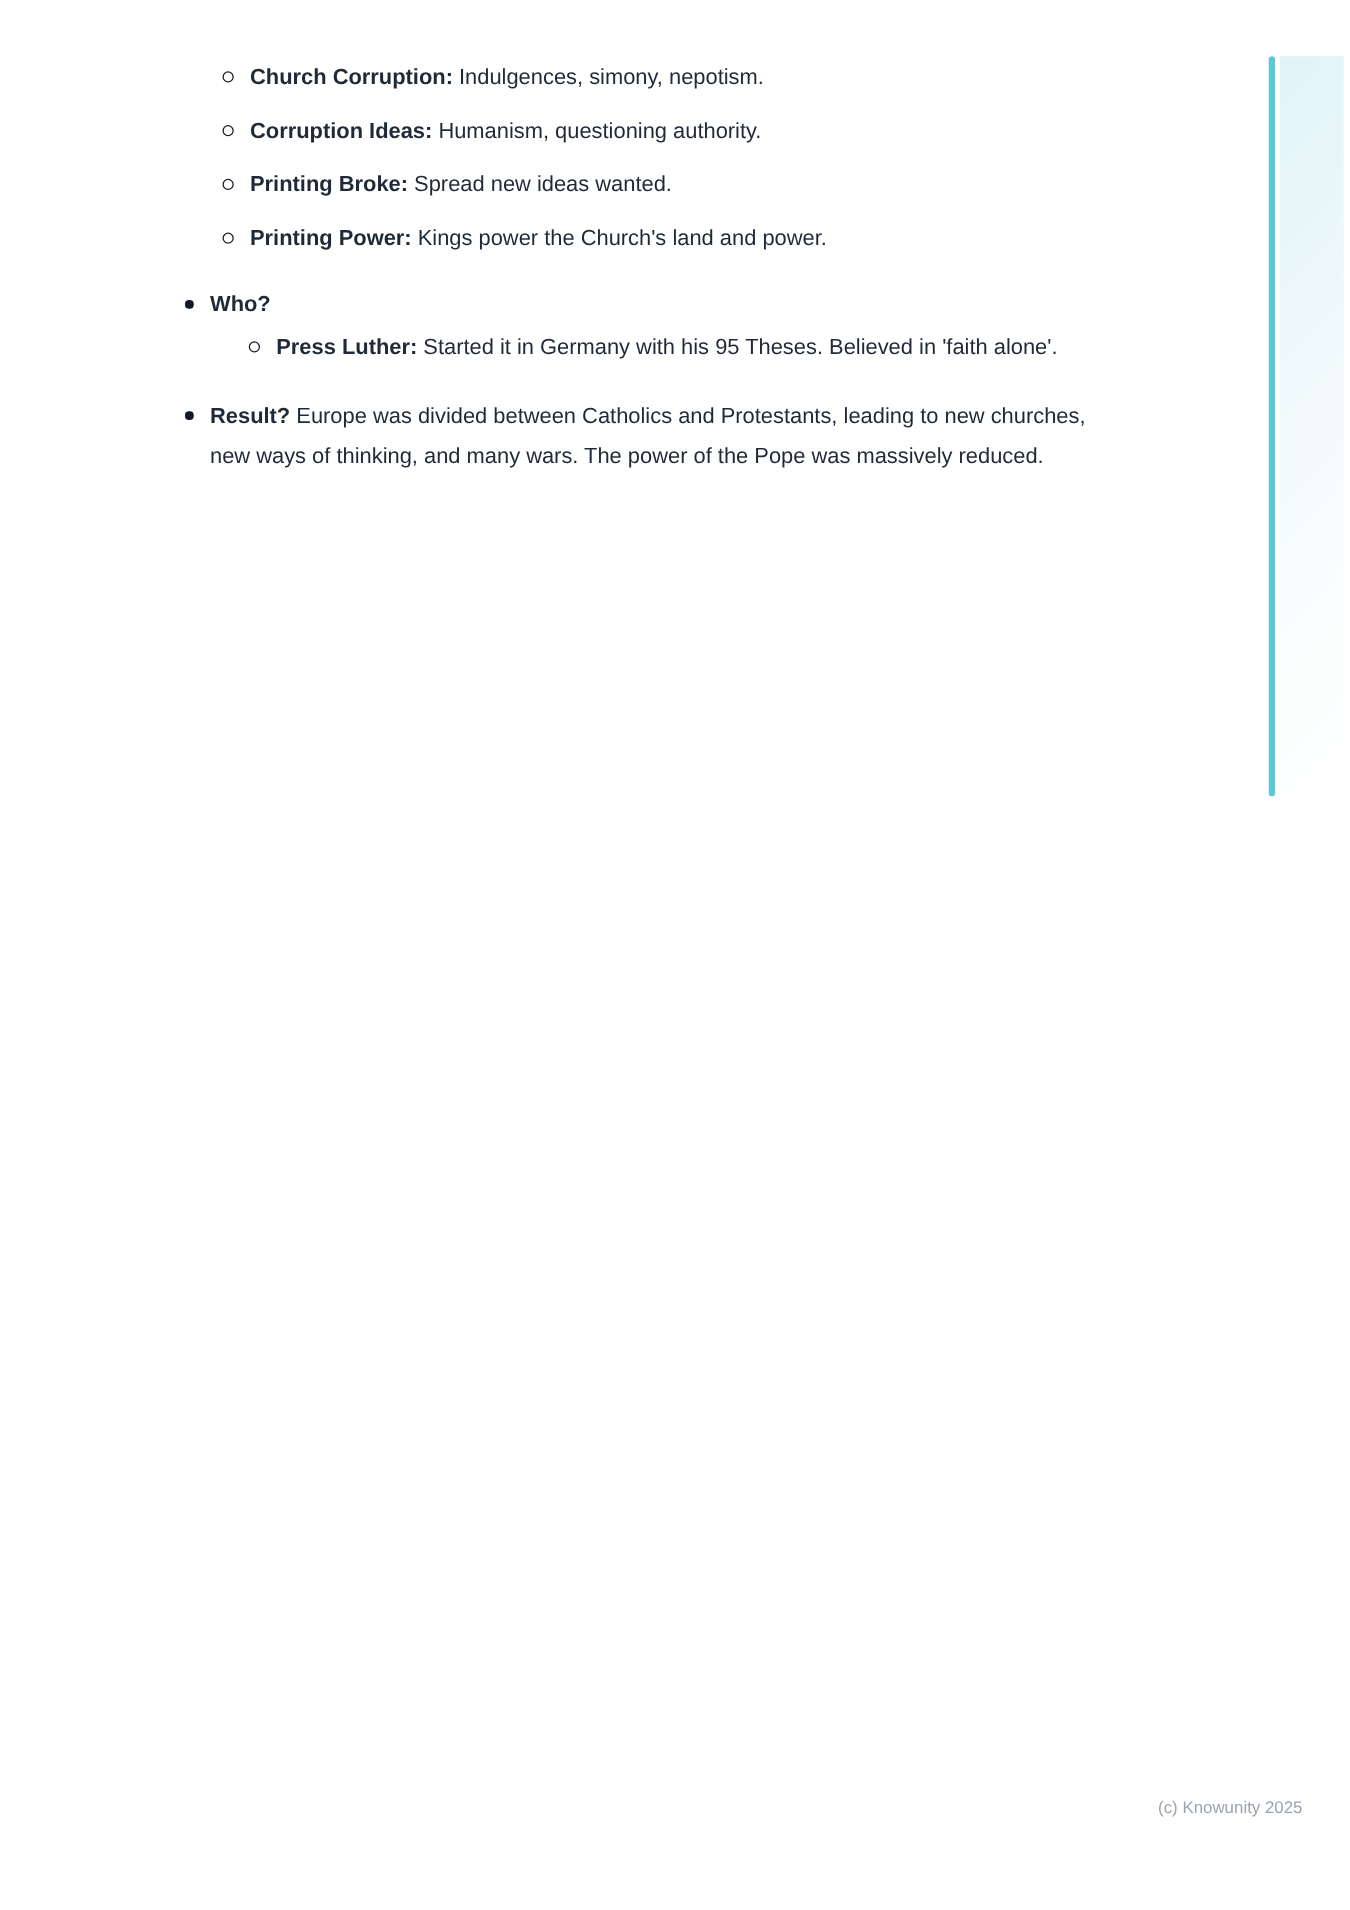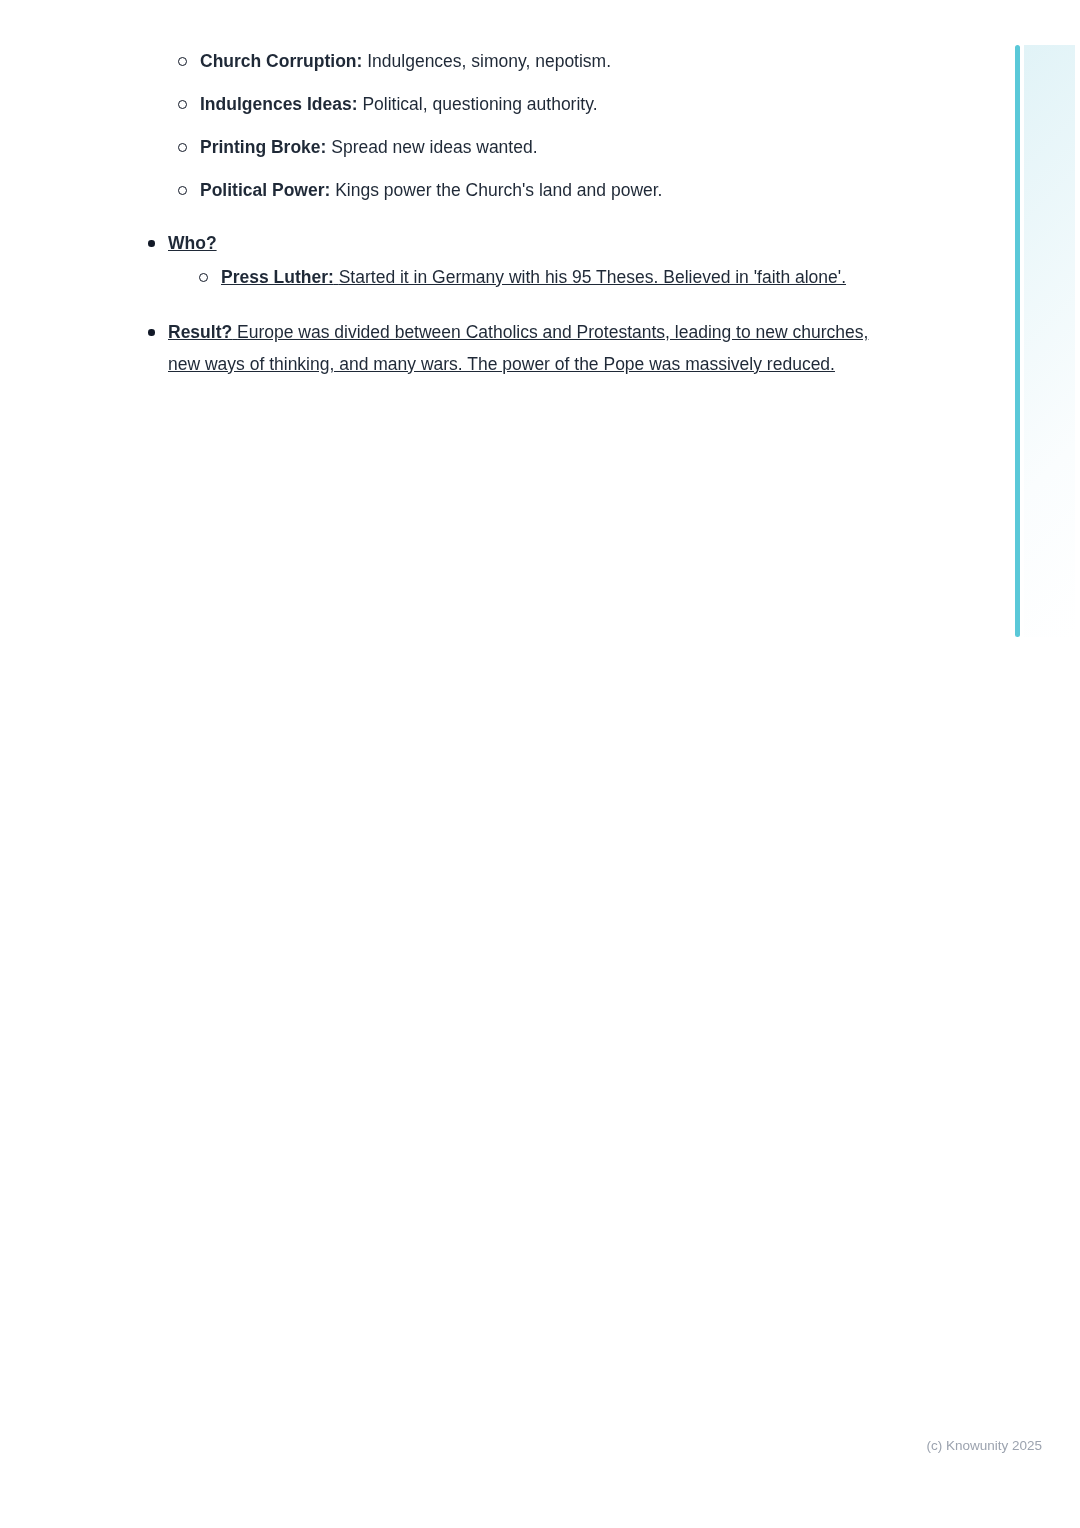--- a/index.html
+++ b/index.html
@@ -65,21 +65,20 @@
     height: 7px;
     border: 1.7px solid #111827;
     border-radius: 50%;
   }
 
   
   .main-list { margin-top: 21px; }
   .main-item {
     padding-left: 21px;
     margin-bottom: 23px;
-    text-decoration: underline;
   }
   .main-item::before {
     content: "";
     position: absolute;
     left: 1px;
     top: 13px;
     width: 6.5px;
     height: 6.5px;
     background: #111827;
     border-radius: 50%;
@@ -106,29 +105,29 @@
   <div class="decor-panel"></div>
 
   <div class="content">
 
     <ul class="sub-list">
       <li class="sub-item">
         <span class="lead">Church Corruption:</span>
         <span class="body">Indulgences, simony, nepotism.</span>
       </li>
       <li class="sub-item">
-        <span class="lead">Indulgences Ideas:</span>
-        <span class="body">Political, questioning authority.</span>
+        <span class="lead">Corruption Ideas:</span>
+        <span class="body">Humanism, questioning authority.</span>
       </li>
       <li class="sub-item">
         <span class="lead">Printing Broke:</span>
         <span class="body">Spread new ideas wanted.</span>
       </li>
       <li class="sub-item">
-        <span class="lead">Political Power:</span>
+        <span class="lead">Printing Power:</span>
         <span class="body">Kings power the Church's land and power.</span>
       </li>
     </ul>
 
     <ul class="main-list">
 
       <li class="main-item">
         <span class="lead">Who?</span>
         <ul class="sub-list">
           <li class="sub-item">

